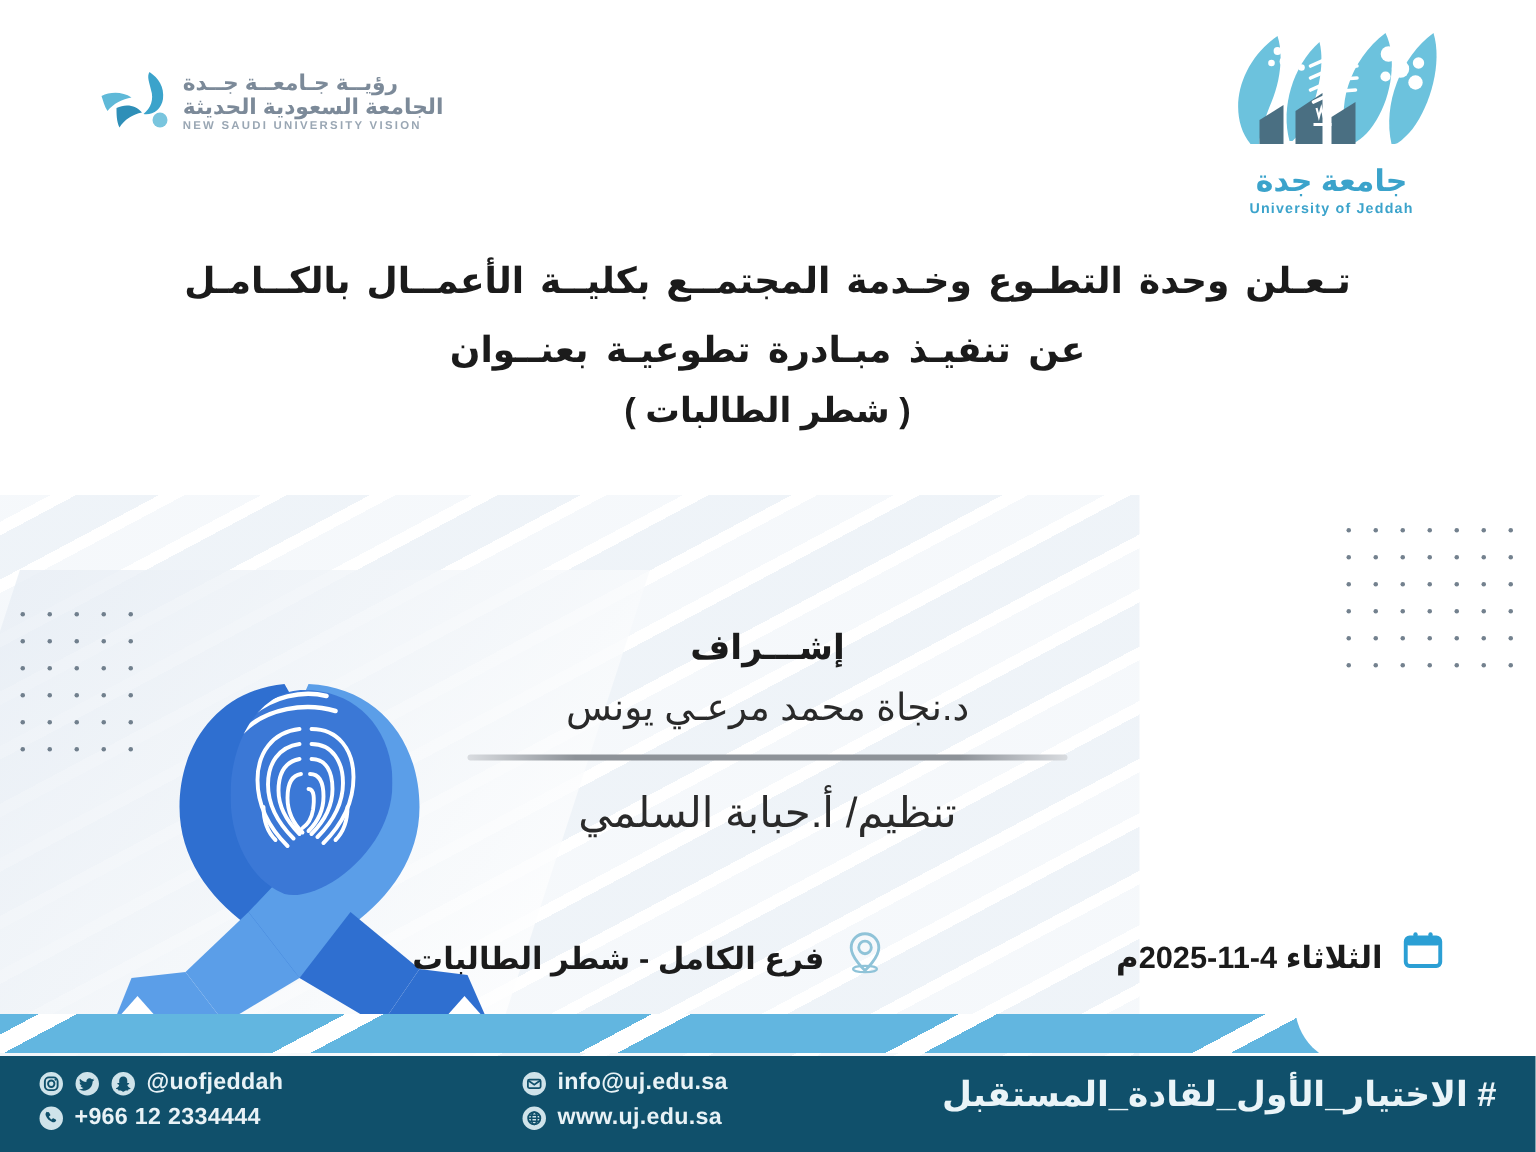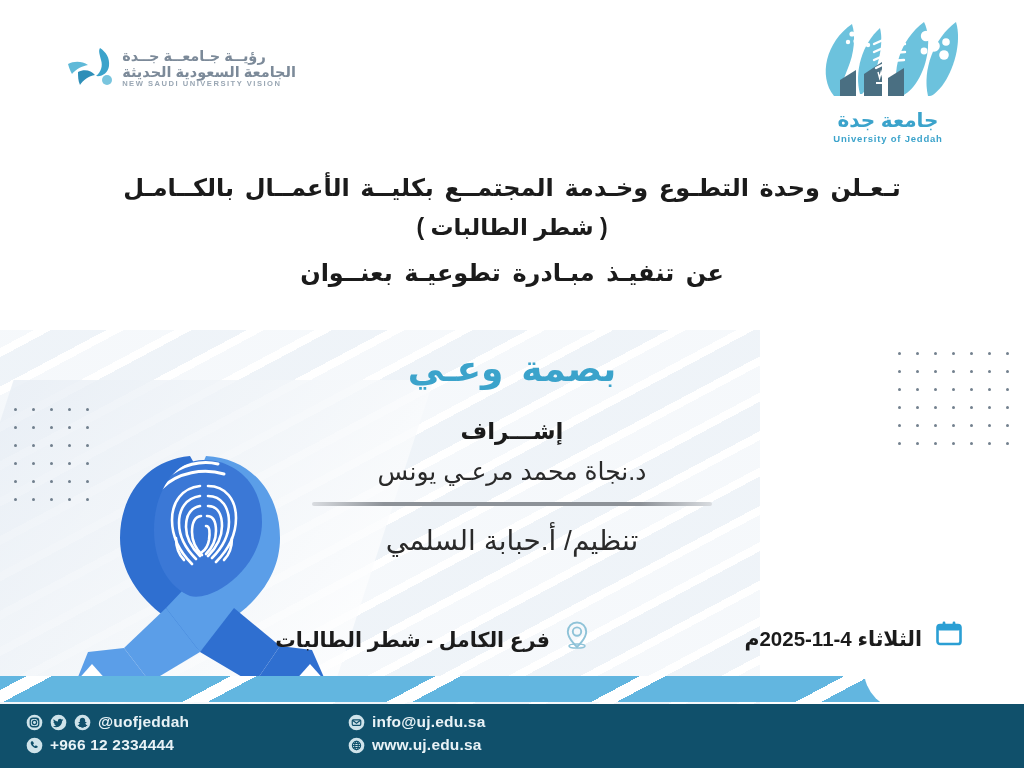--- a/index.html
+++ b/index.html
@@ -234,25 +234,24 @@
         <path d="M72 68 h12 v2 h-12 z"></path>
       </g>
       <text x="152" y="72" font-size="5" fill="#ffffff" font-family="Liberation Sans, sans-serif">2014</text>
     </svg>
     <div class="lr1">جامعة جدة</div>
     <div class="lr2">University of Jeddah</div>
   </div>
 
   <div class="headline">
     <div class="hl-line hl-1">تـعـلن وحدة  التطـوع وخـدمة المجتمــع بكليــة الأعمــال بالكــامـل</div>
+    <div class="hl-line hl-3">عن تنفيـذ مبـادرة تطوعيـة بعنــوان</div>
     <div class="hl-line hl-2">( شطر الطالبات )</div>
-    <div class="hl-line hl-3">عن تنفيـذ مبـادرة تطوعيـة بعنــوان</div>
-  </div>
-
-  <div class="title-blue">بصمة وعـي</div>
+  </div>
+
 
   <div class="sup-wrap">
     <div class="sup-label">إشـــراف</div>
     <div class="sup-name">د.نجاة محمد مرعـي يونس</div>
     <div class="divider"></div>
     <div class="org-name">تنظيم/ أ.حبابة السلمي</div>
   </div>
 
   <svg class="ribbon-art" viewBox="0 0 290 246">
     <defs>
@@ -318,20 +317,21 @@
     </div>
   </div>
 
   <div class="footer-band">
     <div class="band-blue"></div>
     <div class="band-cuts"></div>
     <div class="band-white-curve"></div>
   </div>
 
   <div class="footer-bar">
+    <div class="footer-hash"># الاختيار_الأول_لقادة_المستقبل</div>
     <div class="footer-contacts">
 
       <div class="fc-col fc-col-1">
         <div class="fc-line">
           <svg class="sicon" viewBox="0 0 20 20">
             <circle cx="10" cy="10" r="9.2" fill="#cfe3ea"></circle>
             <rect x="5" y="5" width="10" height="10" rx="3.2" fill="none" stroke="#10506b" stroke-width="1.5"></rect>
             <circle cx="10" cy="10" r="2.5" fill="none" stroke="#10506b" stroke-width="1.5"></circle>
             <circle cx="13.4" cy="6.7" r="0.9" fill="#10506b"></circle>
           </svg>

